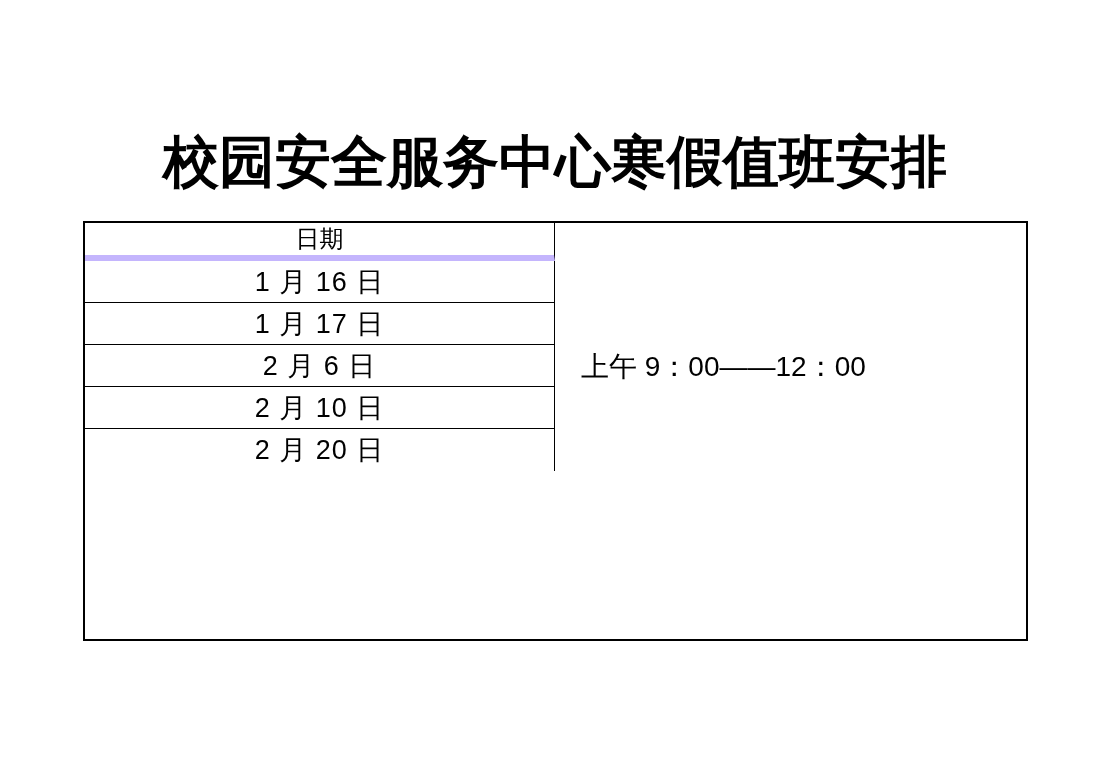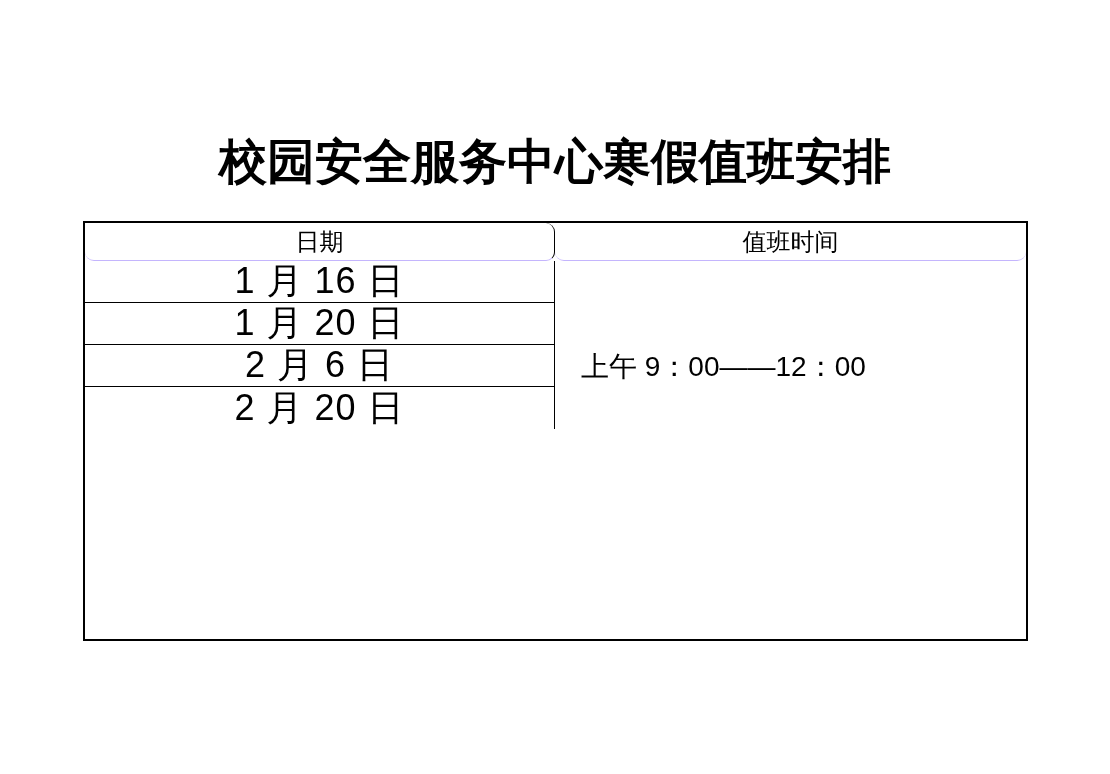--- a/index.html
+++ b/index.html
@@ -17,21 +17,21 @@
     width: 1110px;
     height: 774px;
     background: #ffffff;
   }
   .doc-title {
     position: absolute;
     top: 128px;
     left: 0;
     width: 1110px;
     text-align: center;
-    font-size: 48px;
+    font-size: 56px;
     font-weight: 900;
     letter-spacing: 0px;
     line-height: 68px;
     white-space: nowrap;
   }
   .duty-table {
     position: absolute;
     left: 83px;
     top: 221px;
     width: 941px;
@@ -43,35 +43,34 @@
   }
   .cell {
     display: flex;
     align-items: center;
     justify-content: center;
     box-sizing: border-box;
     overflow: hidden;
   }
   .header-cell {
     font-size: 24px;
-    border-bottom: 1px solid #c4b5fd;
-    border-radius: 9px;
+    border-bottom: 6px solid #c4b5fd;
   }
   .header-left {
     grid-column: 1;
     grid-row: 1;
     border-right: 1px solid #000000;
   }
   .header-right {
     grid-column: 2;
     grid-row: 1;
   }
   .date-cell {
     grid-column: 1;
-    font-size: 36px;
+    font-size: 27px;
     border-right: 1px solid #000000;
     border-bottom: 1px solid #000000;
     letter-spacing: 1px;
   }
   .date-cell.last {
     border-bottom: none;
   }
   .time-cell {
     grid-column: 2;
     grid-row: 2 / span 9;
@@ -93,25 +92,25 @@
 <body>
 
 <div class="page">
 
   <div class="doc-title">校园安全服务中心寒假值班安排</div>
 
   <div class="duty-table">
 
     <div class="cell header-cell header-left">日期</div>
 
-    <div class="cell header-cell header-right">值班时间</div>
 
     <div class="cell date-cell">1 月 16 日</div>
-    <div class="cell date-cell">1 月 20 日</div>
+    <div class="cell date-cell">1 月 17 日</div>
     <div class="cell date-cell">2 月 6 日</div>
+    <div class="cell date-cell">2 月 10 日</div>
     <div class="cell date-cell last">2 月 20 日</div>
 
     <div class="time-cell">
       <div class="time-line">上午 9：00——12：00</div>
     </div>
 
   </div>
 </div>
 
 </body></html>

